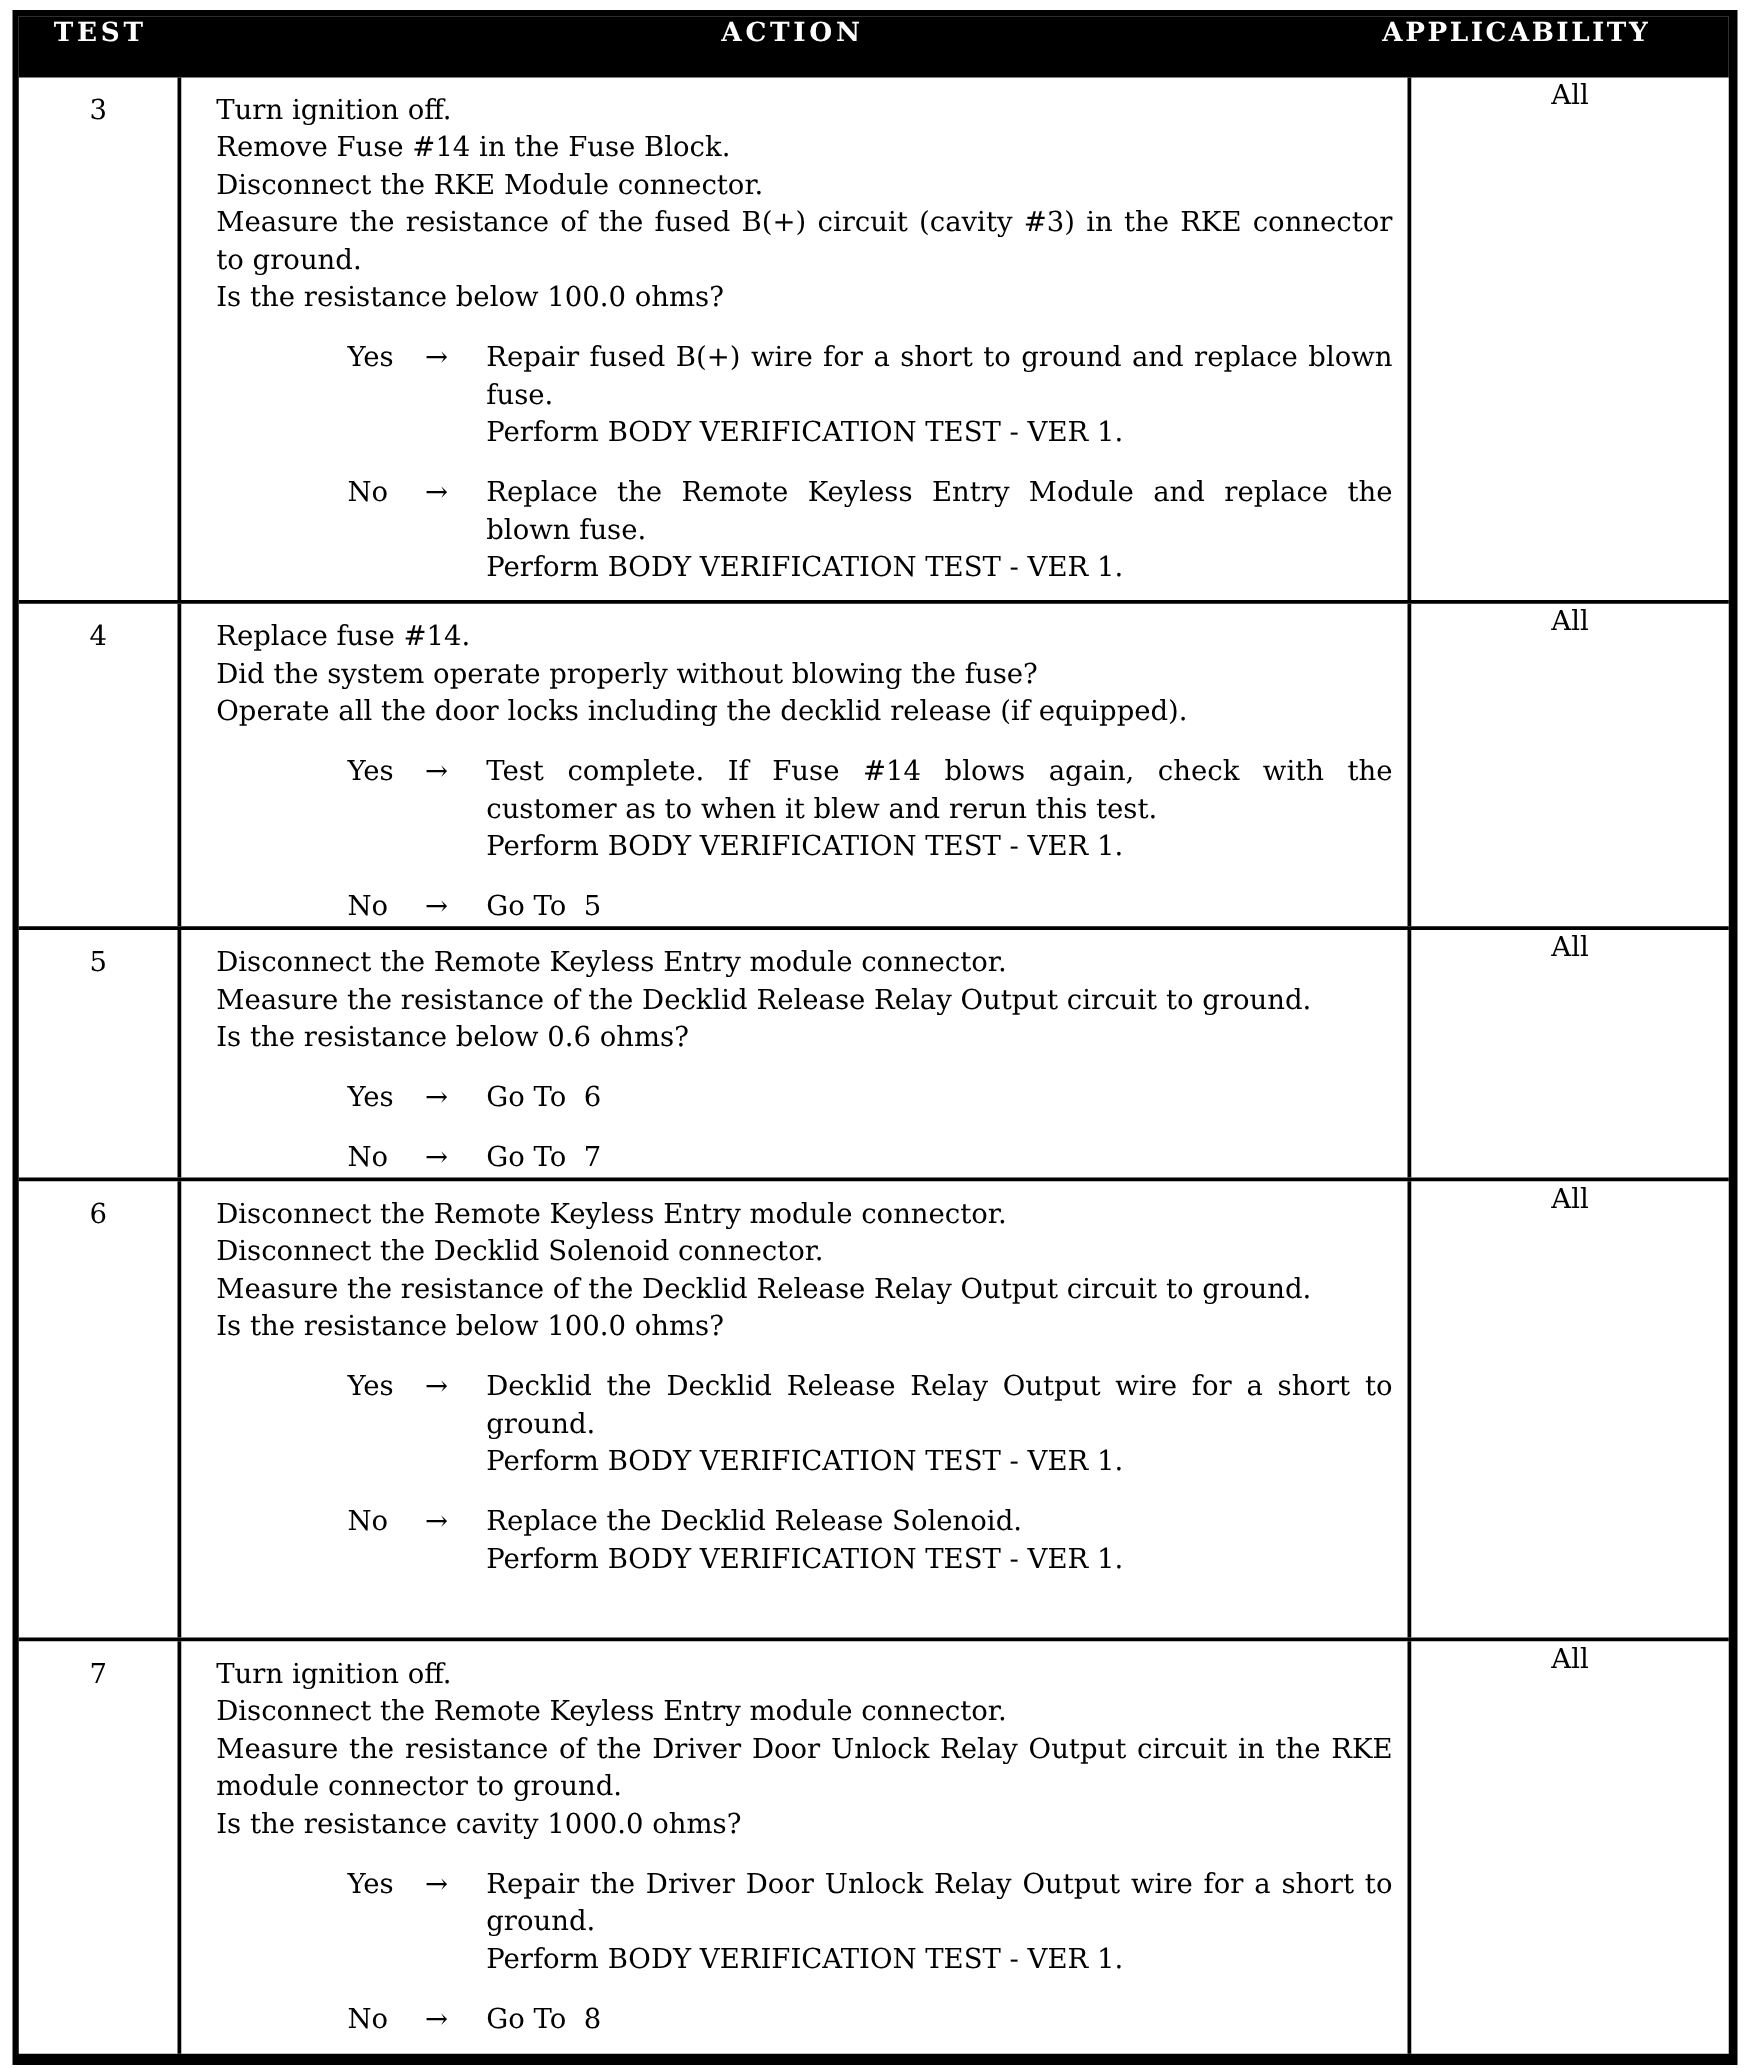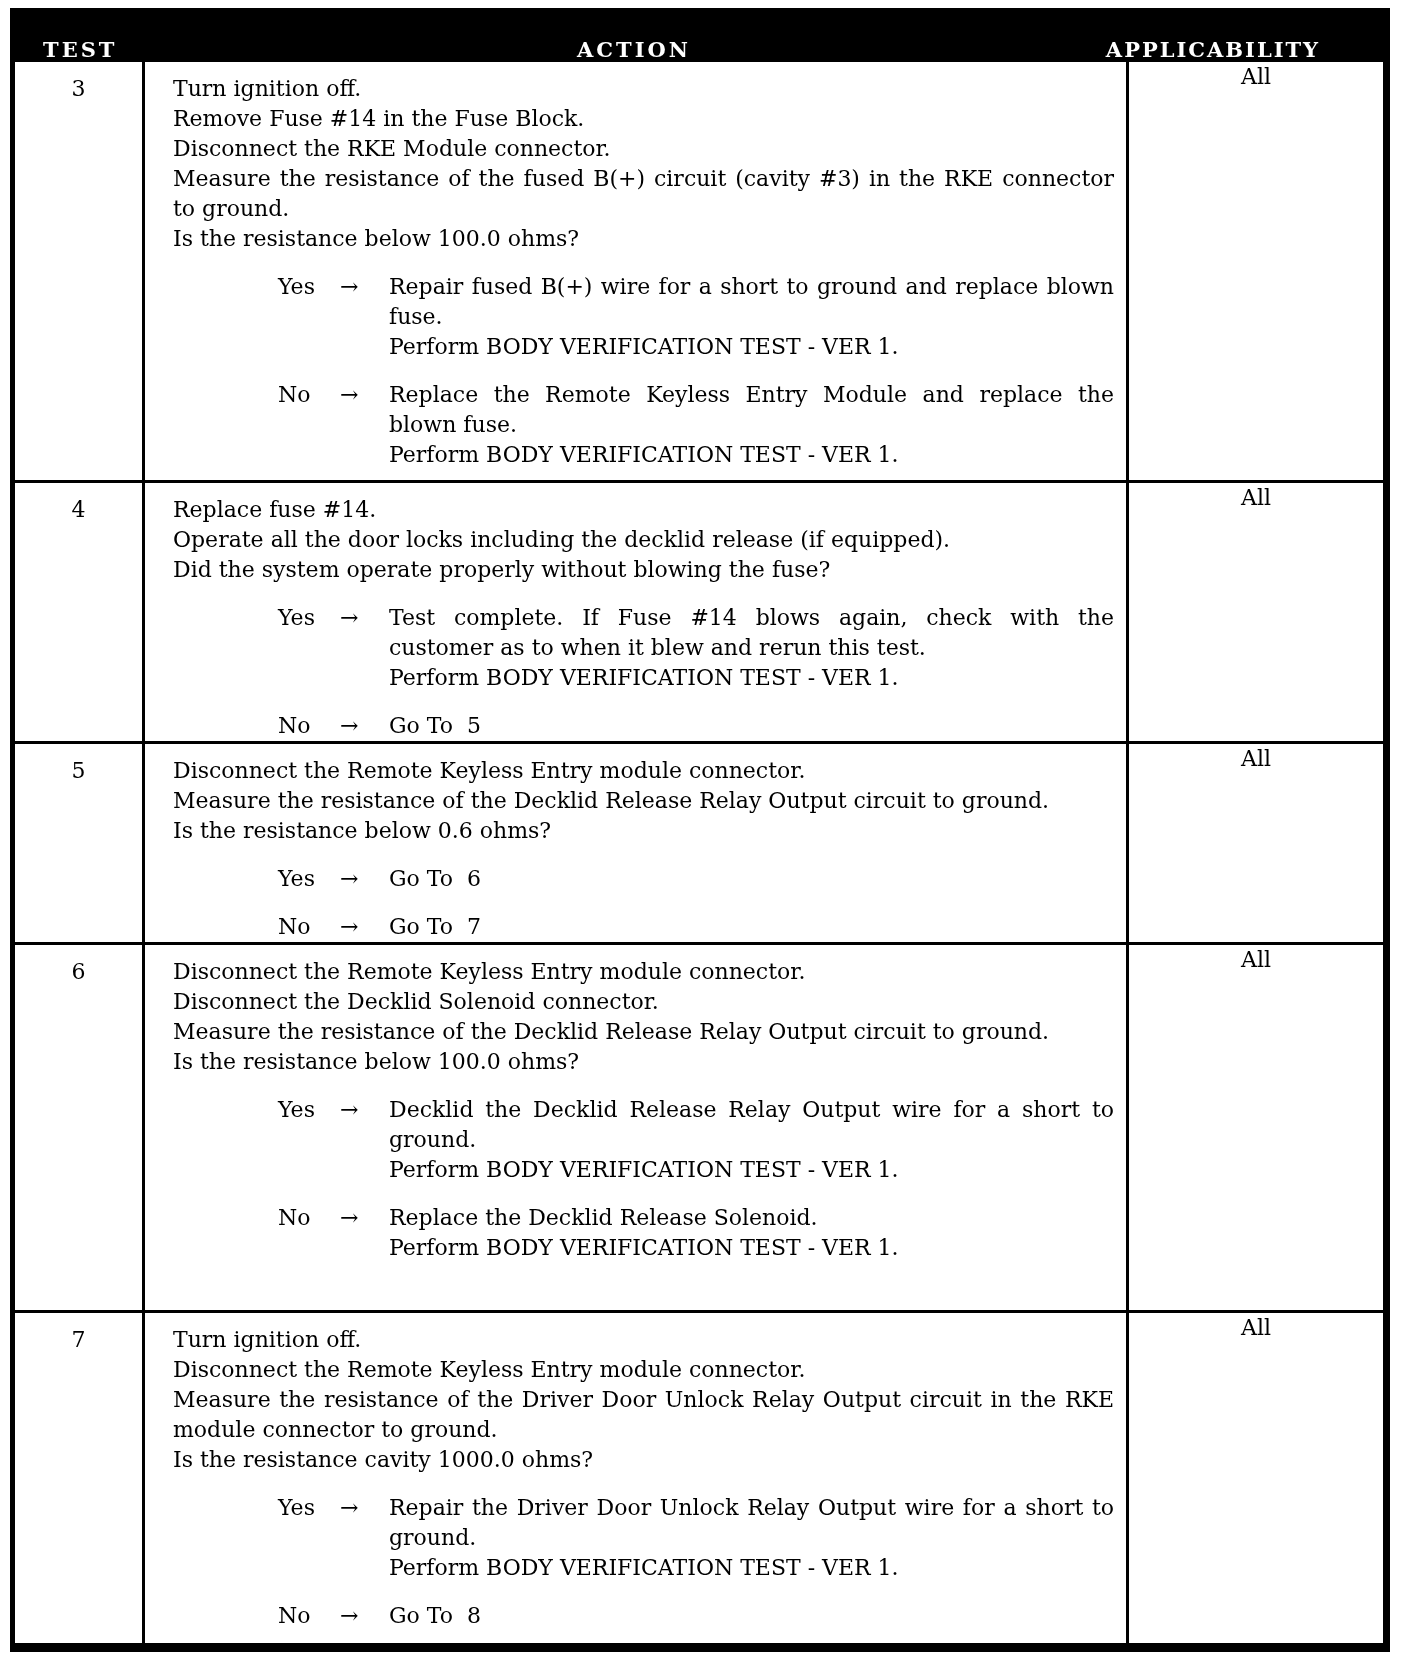--- a/index.html
+++ b/index.html
@@ -22,21 +22,21 @@
     left: 10px; top: 8px;
     width: 1380px;
     border: 5px solid #000;
     border-right-width: 7px;
     border-bottom-width: 9px;
     background: #fff;
   }
   
   .thead {
     display: flex;
-    align-items: flex-end;
+    align-items: flex-start;
     height: 49px;
     background: #000;
     color: #fff;
     font-size: 21px;
     letter-spacing: 3px;
     font-weight: bold;
   }
   .hcell-test { width: 130px; padding-left: 28px; }
   .hcell-action { flex: 1; text-align: center; padding-left: 80px; }
   .hcell-appl { width: 340px; text-align: center; letter-spacing: 2px; }
@@ -112,22 +112,22 @@
                 <p class="para">Perform BODY VERIFICATION TEST - VER 1.</p>
               </div>
             </div>
           </div>
           <div class="cell cell-appl"><span>All</span></div>
         </div>
         <div class="trow">
           <div class="cell cell-test"><span>4</span></div>
           <div class="cell cell-action">
             <p class="para">Replace fuse #14.</p>
+            <p class="para">Did the system operate properly without blowing the fuse?</p>
             <p class="para">Operate all the door locks including the decklid release (if equipped).</p>
-            <p class="para">Did the system operate properly without blowing the fuse?</p>
             <div class="branch">
               <span class="branch-label">Yes</span>
               <span class="branch-arrow">→</span>
               <div class="branch-body">
                 <p class="para">Test complete. If Fuse #14 blows again, check with the customer as to when it blew and rerun this test.</p>
                 <p class="para">Perform BODY VERIFICATION TEST - VER 1.</p>
               </div>
             </div>
             <div class="branch">
               <span class="branch-label">No</span>

